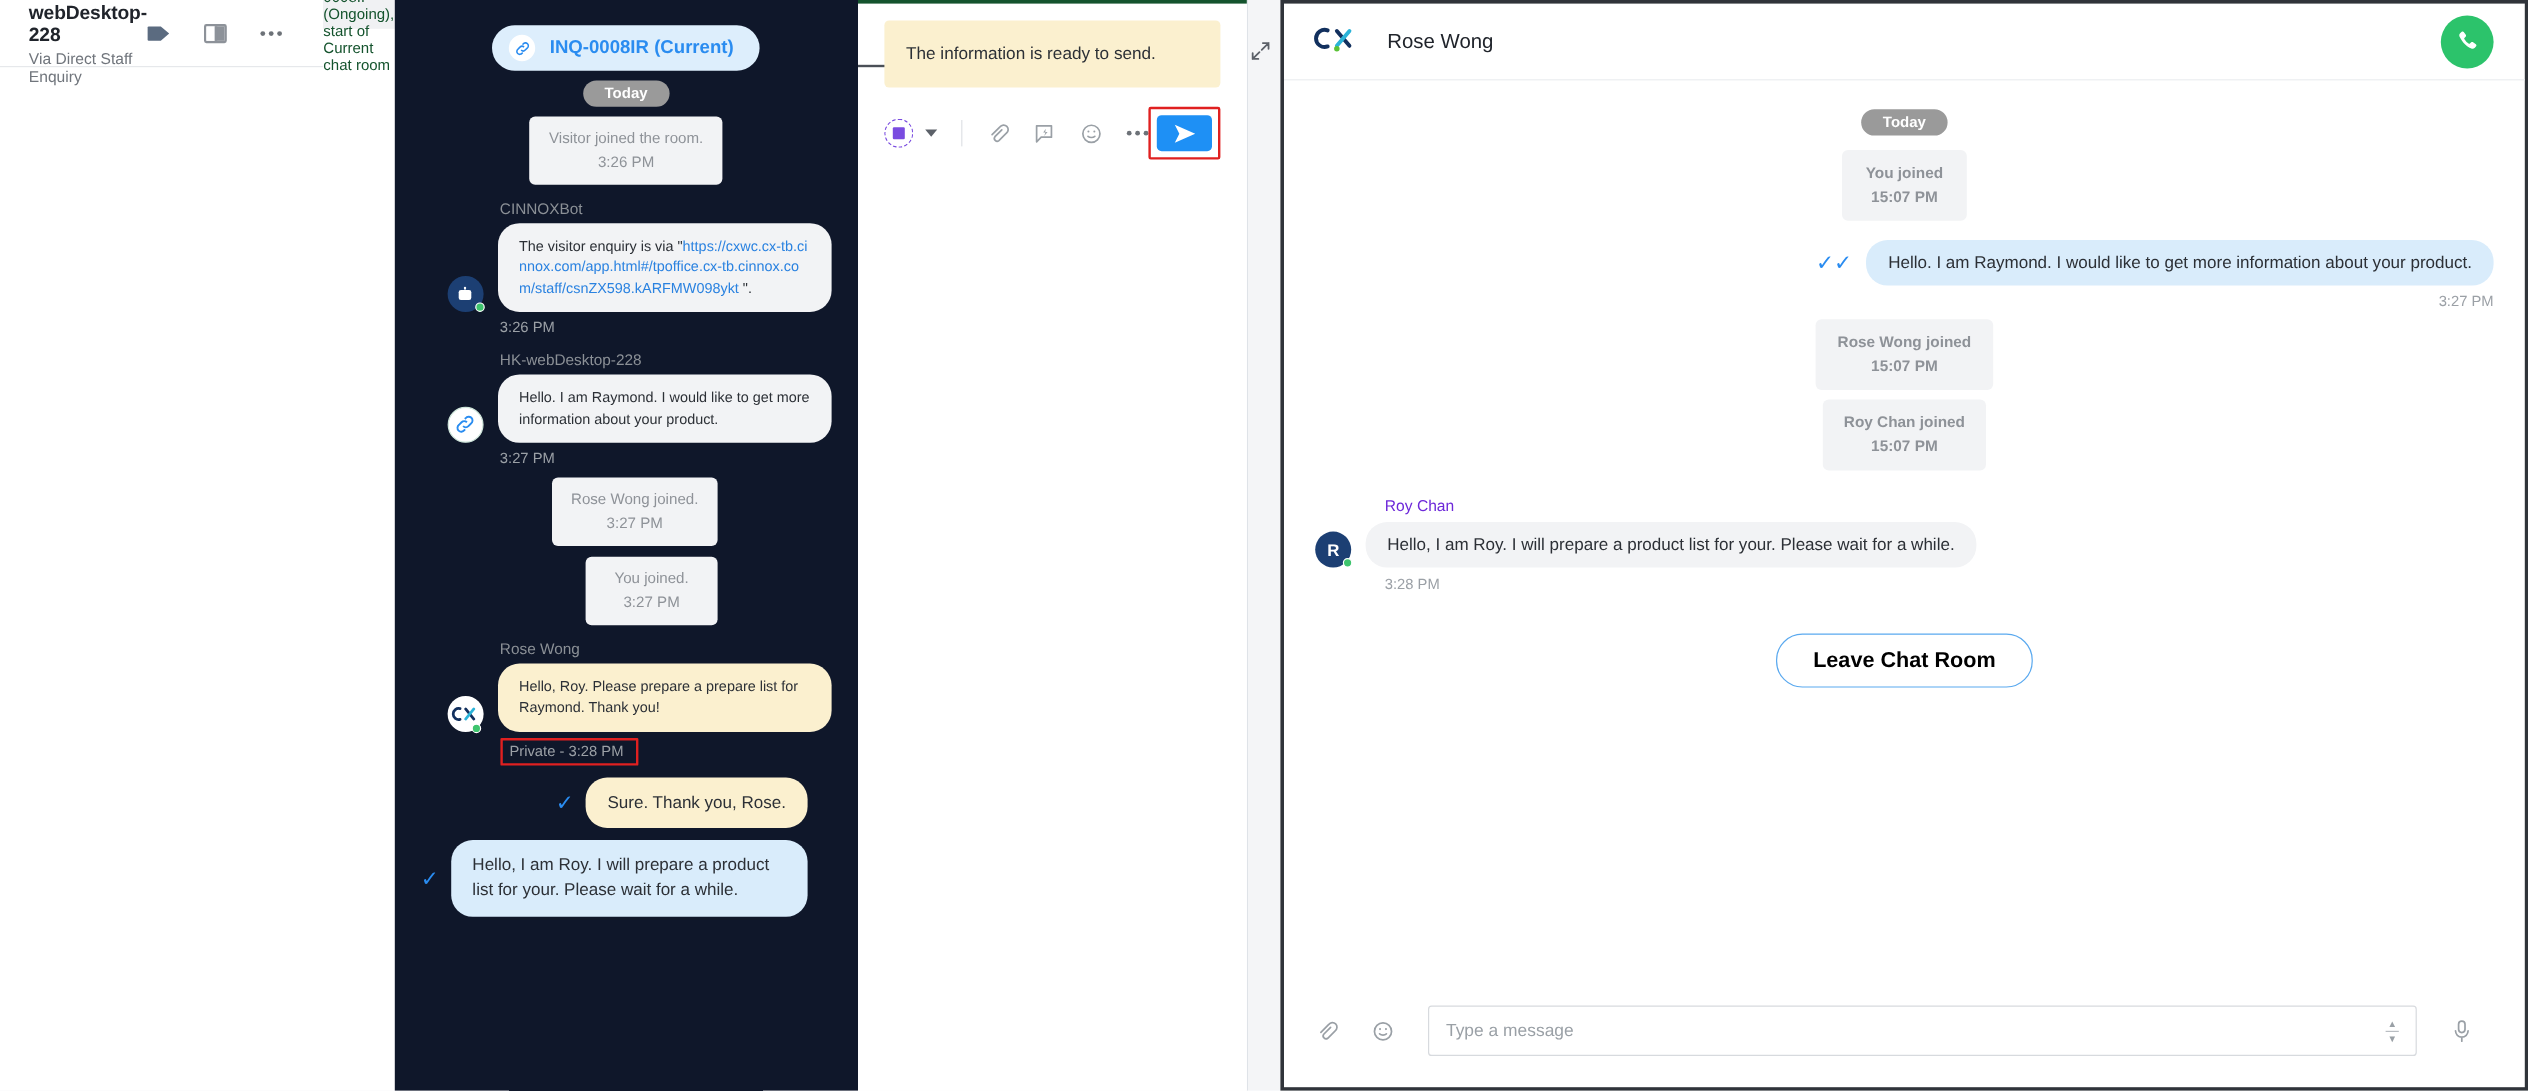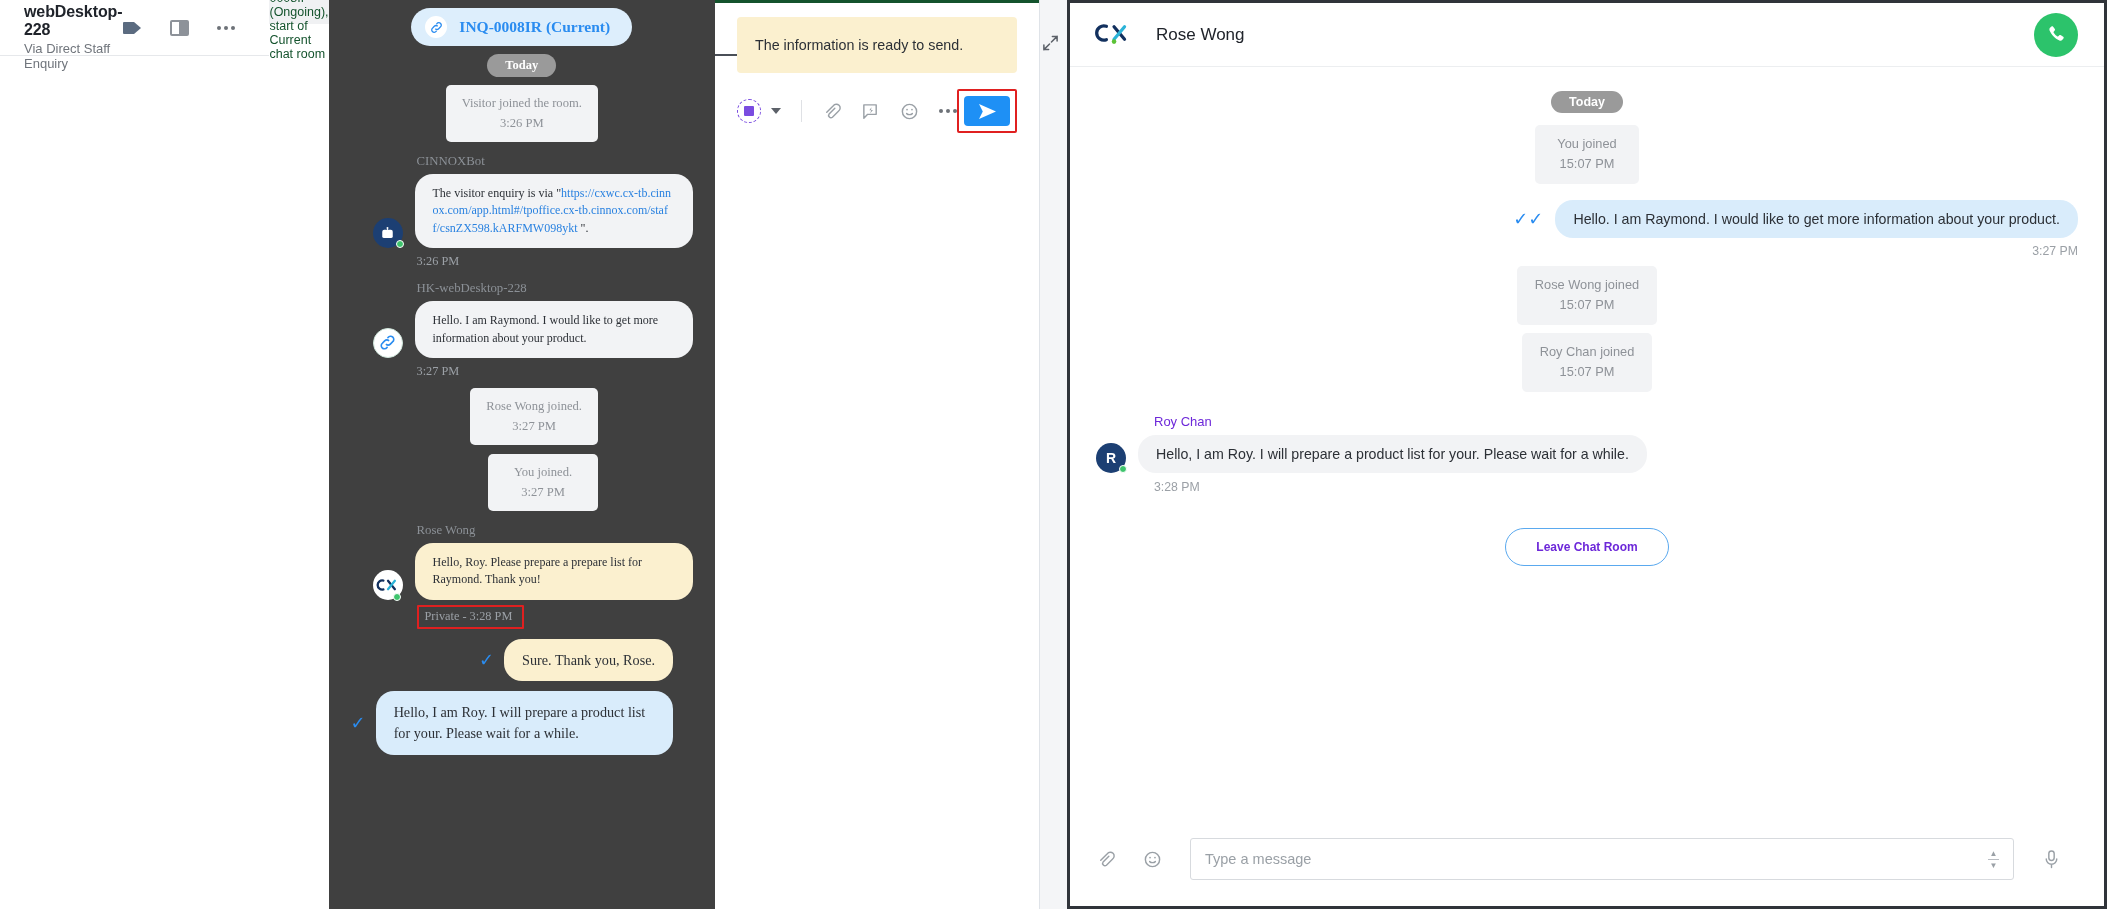--- a/index.html
+++ b/index.html
@@ -44,24 +44,23 @@
 
   .divider-strip {
     height: 24px; flex:0 0 24px;
     background:#f0f1f3;
     display:flex; align-items:center; justify-content:center;
     font-size: 12.5px; color:#14532d;
   }
 
   .lp-messages {
     flex:1 1 auto; overflow:hidden;
-    padding: 0 22px 8px 22px;
-    background:#404040;
+    padding: 13px 22px 8px 22px;
+    background:#0f172a;
     position:relative;
-    font-family:Liberation Serif, serif;
   }
 
   .center-row { display:flex; justify-content:center; margin: 8px 0; }
   .chip-link {
     background:#ddeefc; color:#2a8cf0;
     border-radius: 20px; padding: 8px 22px 8px 14px;
     font-size: 15.5px; font-weight: 700;
     display:flex; align-items:center; gap:12px;
     cursor:pointer;
   }
@@ -170,21 +169,21 @@
     border-bottom: 1px solid #eceef0;
   }
   .rp-id { display:flex; align-items:center; gap:20px; }
   .rp-name { font-size: 17px; color:#20242b; font-weight:400; }
   .call-btn {
     width:44px; height:44px; border-radius:50%; background:#2cc36b;
     display:flex; align-items:center; justify-content:center; cursor:pointer;
   }
   .rp-messages { flex:1 1 auto; padding: 18px 26px 8px 26px; overflow:hidden; }
   .rp-center { display:flex; justify-content:center; margin: 6px 0 12px 0; }
-  .rp-sys-wrap { display:flex; justify-content:center; margin: 8px 0; }
+  .rp-sys-wrap { display:flex; justify-content:center; margin: 8px 0; font-weight: bold; }
   .rp-sys {
     background:#f2f3f5; color:#8e9298; border-radius:5px;
     padding: 9px 18px; font-size:12.8px; text-align:center; line-height:1.6;
     min-width: 104px;
   }
   .rp-out { display:flex; justify-content:flex-end; align-items:center; gap:12px; margin-top: 16px; }
   .rp-bubble-out { background:#d9ecfb; color:#2c3036; border-radius:18px; padding:11px 18px; font-size:14.2px; }
   .rp-out-time { text-align:right; font-size:12.3px; color:#9ba0a6; margin-top:6px; }
   .rp-in-block { margin-top: 22px; }
   .rp-in-name { font-size:13px; color:#6d28d9; margin-left: 58px; margin-bottom:6px; }
@@ -192,22 +191,22 @@
   .rp-avatar {
     width:30px; height:30px; border-radius:50%; background:#1c3f73;
     color:#fff; font-size:14px; font-weight:700;
     display:flex; align-items:center; justify-content:center; position:relative; flex:0 0 30px;
   }
   .rp-avatar .presence { position:absolute; right:-1px; bottom:0; width:8px;height:8px;border-radius:50%;background:#3ec46d;border:1.5px solid #fff;}
   .rp-bubble-in { background:#f2f3f5; color:#2c3036; border-radius:18px; padding:11px 18px; font-size:14.2px; }
   .rp-in-time { font-size:12.3px; color:#9ba0a6; margin-left:58px; margin-top:7px; }
   .leave-wrap { display:flex; justify-content:center; margin-top: 34px; }
   .leave-btn {
-    border: 1.5px solid #5aa9ef; color:#6d28d9; background:#fff;
-    border-radius: 22px; padding: 11px 30px; font-size:12px; font-weight:700;
+    border: 1.5px solid #5aa9ef; color:#000000; background:#fff;
+    border-radius: 22px; padding: 11px 30px; font-size:18px; font-weight:700;
     cursor:pointer;
   }
   .rp-composer { flex:0 0 auto; padding: 18px 43px 26px 26px; display:flex; align-items:center; gap:28px; }
   .rp-tool { color:#9aa0a6; cursor:pointer; display:flex; align-items:center; }
   .rp-input {
     flex:1 1 auto; height:42px; border:1px solid #d7dade; border-radius:3px;
     display:flex; align-items:center; padding: 0 14px; position:relative; background:#fff;
   }
   .rp-input input {
     border:none; outline:none; flex:1; font-size:14.5px; color:#2c3036;

